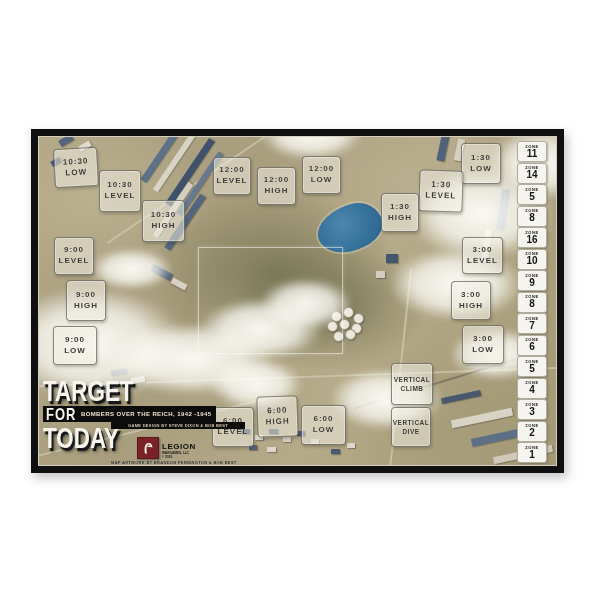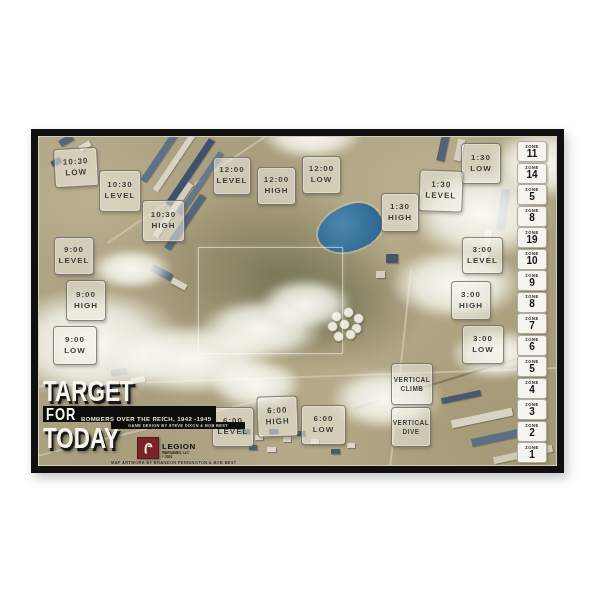--- a/index.html
+++ b/index.html
@@ -52,21 +52,21 @@
   .zone-box .zl{font-size:4px;font-weight:700;letter-spacing:0.6px;line-height:4px;}
   .zone-box .zn{font-size:10px;font-weight:700;line-height:10px;}
 
   
   .title-big{position:absolute;left:12px;z-index:7;color:#f6f4ef;font-weight:800;
     font-size:22px;line-height:22px;letter-spacing:0px;transform:scale(1.02,1.3);
     transform-origin:left top;text-shadow:2px 2px 0 #181818, 3px 3px 3px rgba(0,0,0,0.55);}
   .title-target{top:249px;}
   .title-today{top:296px;}
   .for-band{position:absolute;left:12px;top:277px;width:173px;height:16px;background:#0c0c0c;
-    z-index:8;display:flex;align-items:flex-end;}
+    z-index:8;display:flex;align-items:center;}
   .for-text{color:#f6f4ef;font-weight:800;font-size:13px;letter-spacing:1px;margin-left:3px;
     transform:scaleY(1.25);transform-origin:left center;text-shadow:1px 1px 0 #000;}
   .subtitle{flex:1;text-align:center;color:#efe5cf;font-size:6px;font-weight:700;letter-spacing:0.4px;}
   .design-strip{position:absolute;left:80px;top:293px;width:134px;height:7px;background:#0c0c0c;
     z-index:9;color:#cfc6b0;font-size:4px;font-weight:700;letter-spacing:0.3px;
     display:flex;align-items:center;justify-content:center;white-space:nowrap;}
   .logo-block{position:absolute;left:106px;top:308px;z-index:8;display:flex;gap:3px;align-items:flex-end;}
   .logo-square{width:20px;height:20px;background:#7a2226;border:1px solid #58171a;
     display:flex;align-items:center;justify-content:center;box-shadow:1px 1px 2px rgba(0,0,0,0.4);}
   .logo-words{display:flex;flex-direction:column;line-height:1;}
@@ -246,21 +246,21 @@
         <div class="zone-box" style="top: 55px;">
           <span class="zl">ZONE</span>
           <span class="zn">5</span>
         </div>
         <div class="zone-box" style="top: 76.5px;">
           <span class="zl">ZONE</span>
           <span class="zn">8</span>
         </div>
         <div class="zone-box" style="top: 98px;">
           <span class="zl">ZONE</span>
-          <span class="zn">19</span>
+          <span class="zn">16</span>
         </div>
         <div class="zone-box" style="top: 119.5px;">
           <span class="zl">ZONE</span>
           <span class="zn">10</span>
         </div>
         <div class="zone-box" style="top: 141px;">
           <span class="zl">ZONE</span>
           <span class="zn">9</span>
         </div>
         <div class="zone-box" style="top: 162.5px;">

